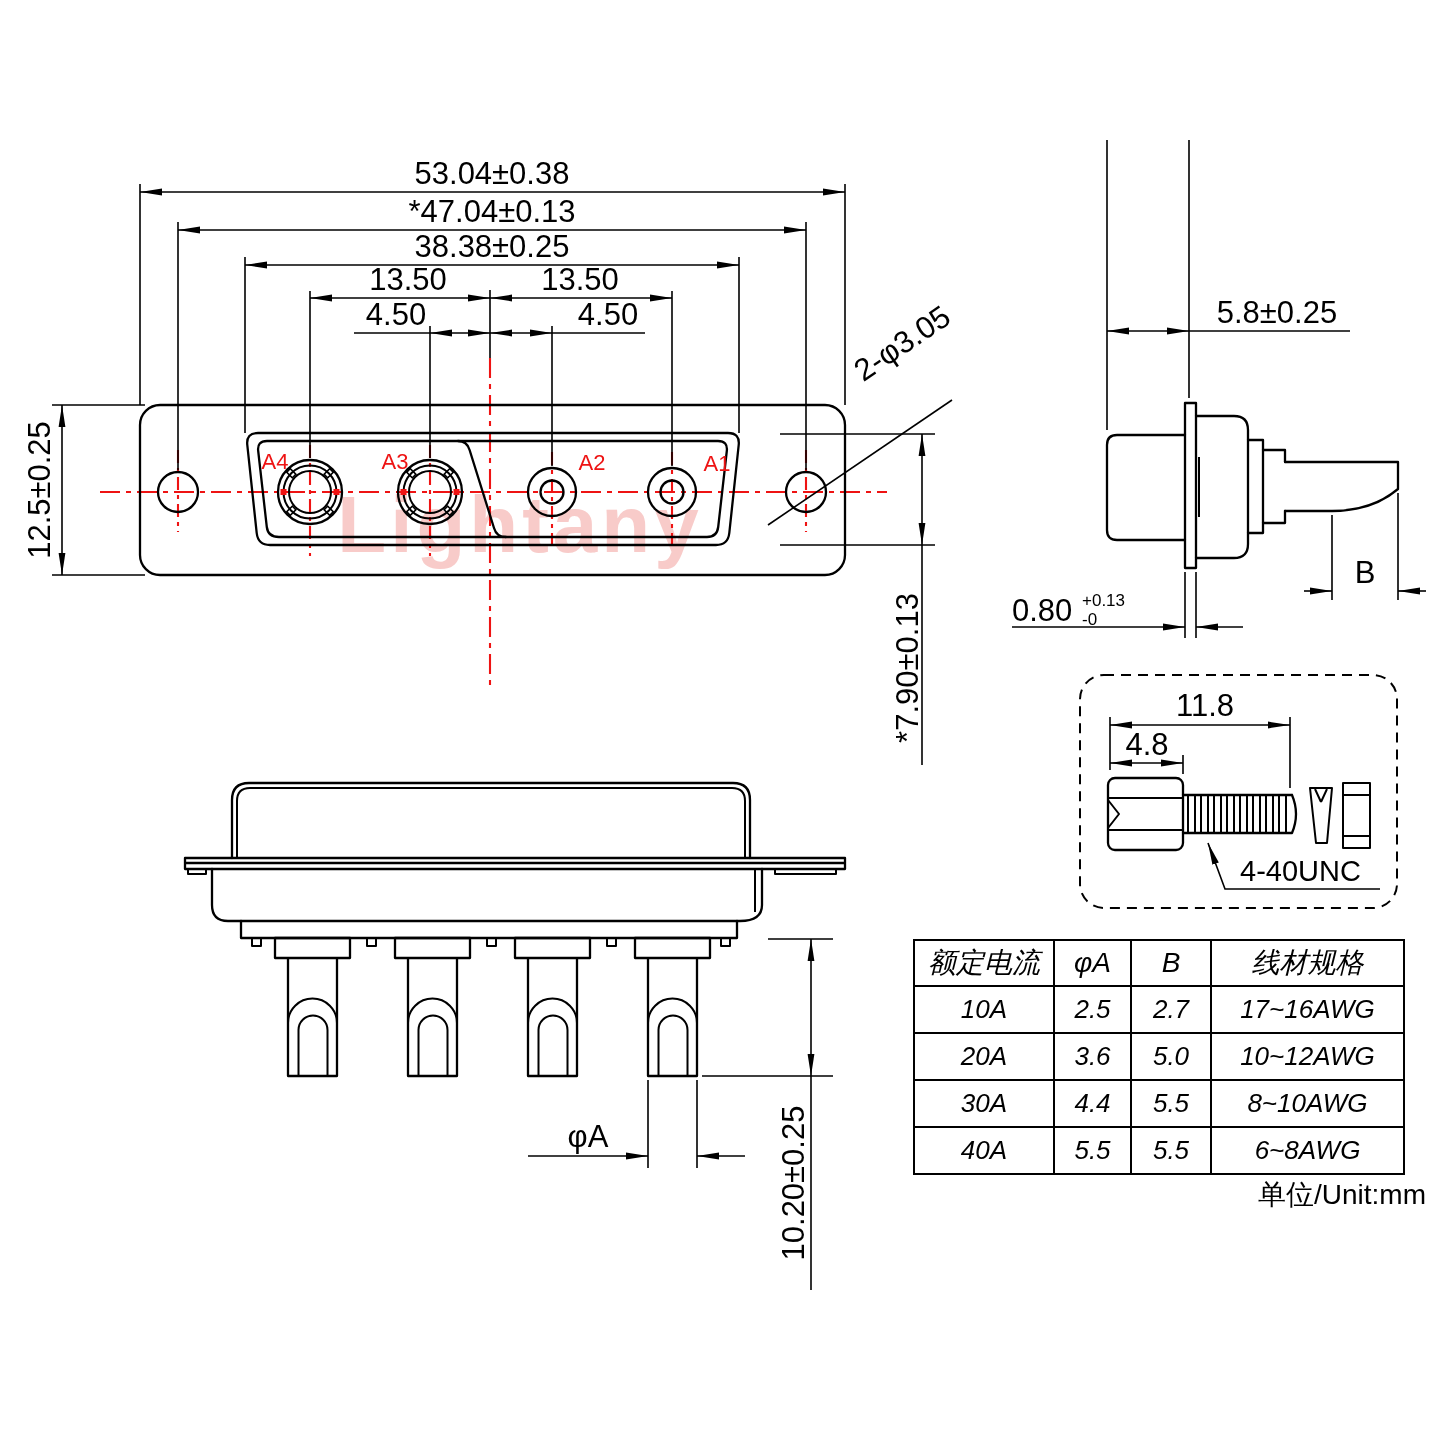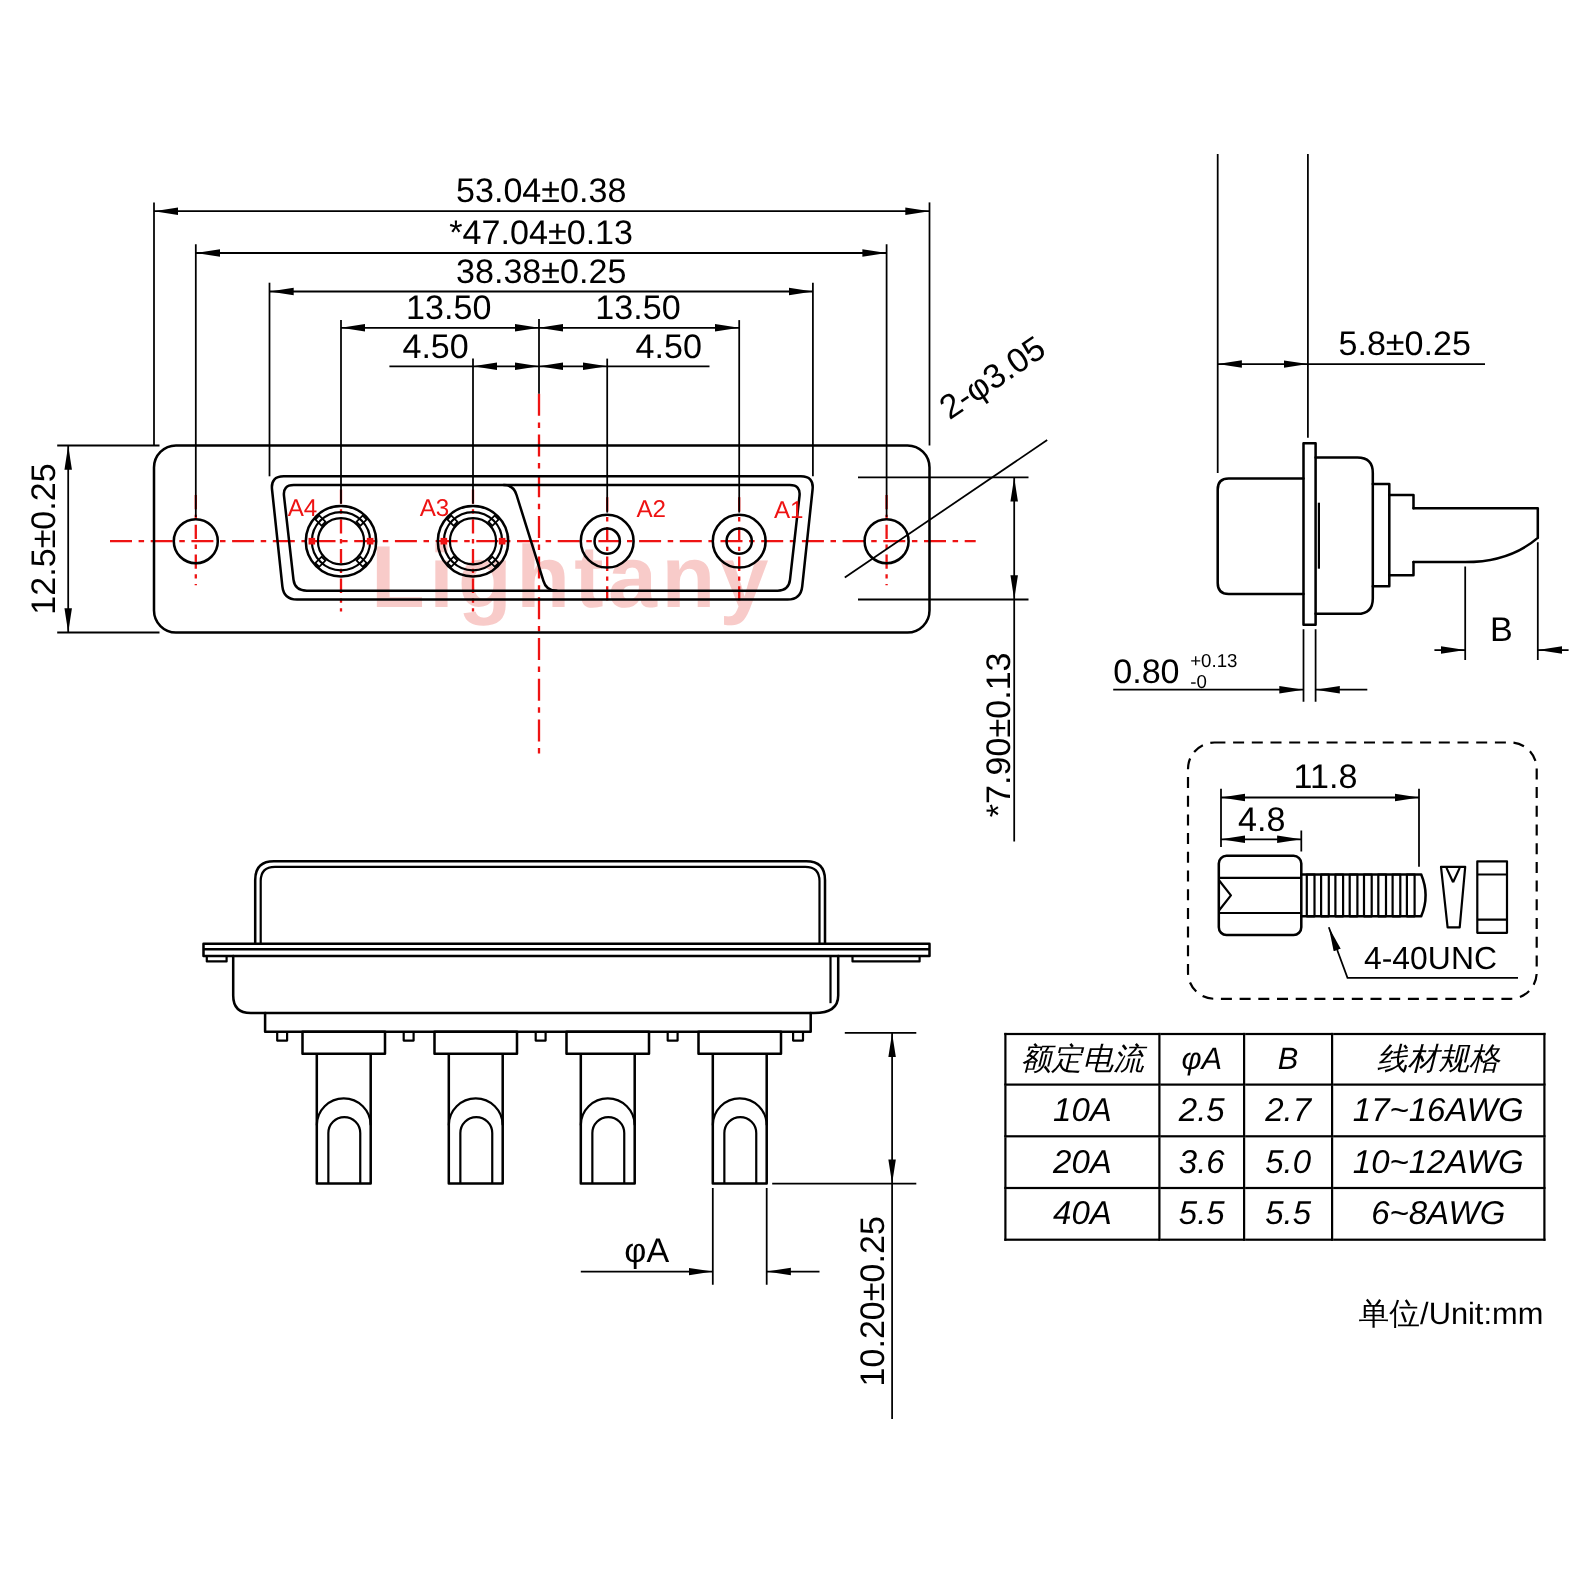--- a/index.html
+++ b/index.html
@@ -12,22 +12,22 @@
   .c{fill:none;stroke:#ee1313;stroke-width:2.1;}
   .t{font-size:31px;fill:#000;}
   .tm{font-size:29px;fill:#000;}
   .ts{font-size:17px;fill:#000;}
   .pin{font-size:22px;fill:#ee1313;}
   .wm{font-size:80px;font-weight:bold;letter-spacing:4px;fill:#f8cbc9;}
   #spec-table{position:absolute;left:913px;top:939px;border-collapse:collapse;table-layout:fixed;}
   #spec-table td,#spec-table th{border:2px solid #000;text-align:center;vertical-align:middle;
       font-weight:normal;padding:0;color:#000;font-style:italic;}
   #spec-table th{font-size:28px;height:44px;}
-  #spec-table td{font-size:30px;height:45px;}
-  #unit-note{position:absolute;left:913px;top:1176px;width:490px;text-align:right;
+  #spec-table td{font-size:26px;height:45px;}
+  #unit-note{position:absolute;left:936px;top:1176px;width:490px;text-align:right;
       font-size:28px;color:#000;}
 </style>
 </head>
 <body>
 
 <div id="stage">
 <svg width="1440" height="1440" viewBox="0 0 1440 1440">
   <defs>
     <marker id="arr" viewBox="0 0 24 8" refX="22" refY="4" markerWidth="24" markerHeight="8" orient="auto-start-reverse" markerUnits="userSpaceOnUse">
       <path d="M22,4 L0,0.6 L0,7.4 Z" fill="#000"></path>
@@ -271,20 +271,26 @@
     <td>2.7</td>
     <td>17~16AWG</td>
   </tr>
   <tr>
     <td>20A</td>
     <td>3.6</td>
     <td>5.0</td>
     <td>10~12AWG</td>
   </tr>
   <tr>
+    <td>30A</td>
+    <td>4.4</td>
+    <td>5.5</td>
+    <td>8~10AWG</td>
+  </tr>
+  <tr>
     <td>40A</td>
     <td>5.5</td>
     <td>5.5</td>
     <td>6~8AWG</td>
   </tr>
 </tbody>
     </table>
 <div id="unit-note">单位/Unit:mm</div>
 </div>
 

